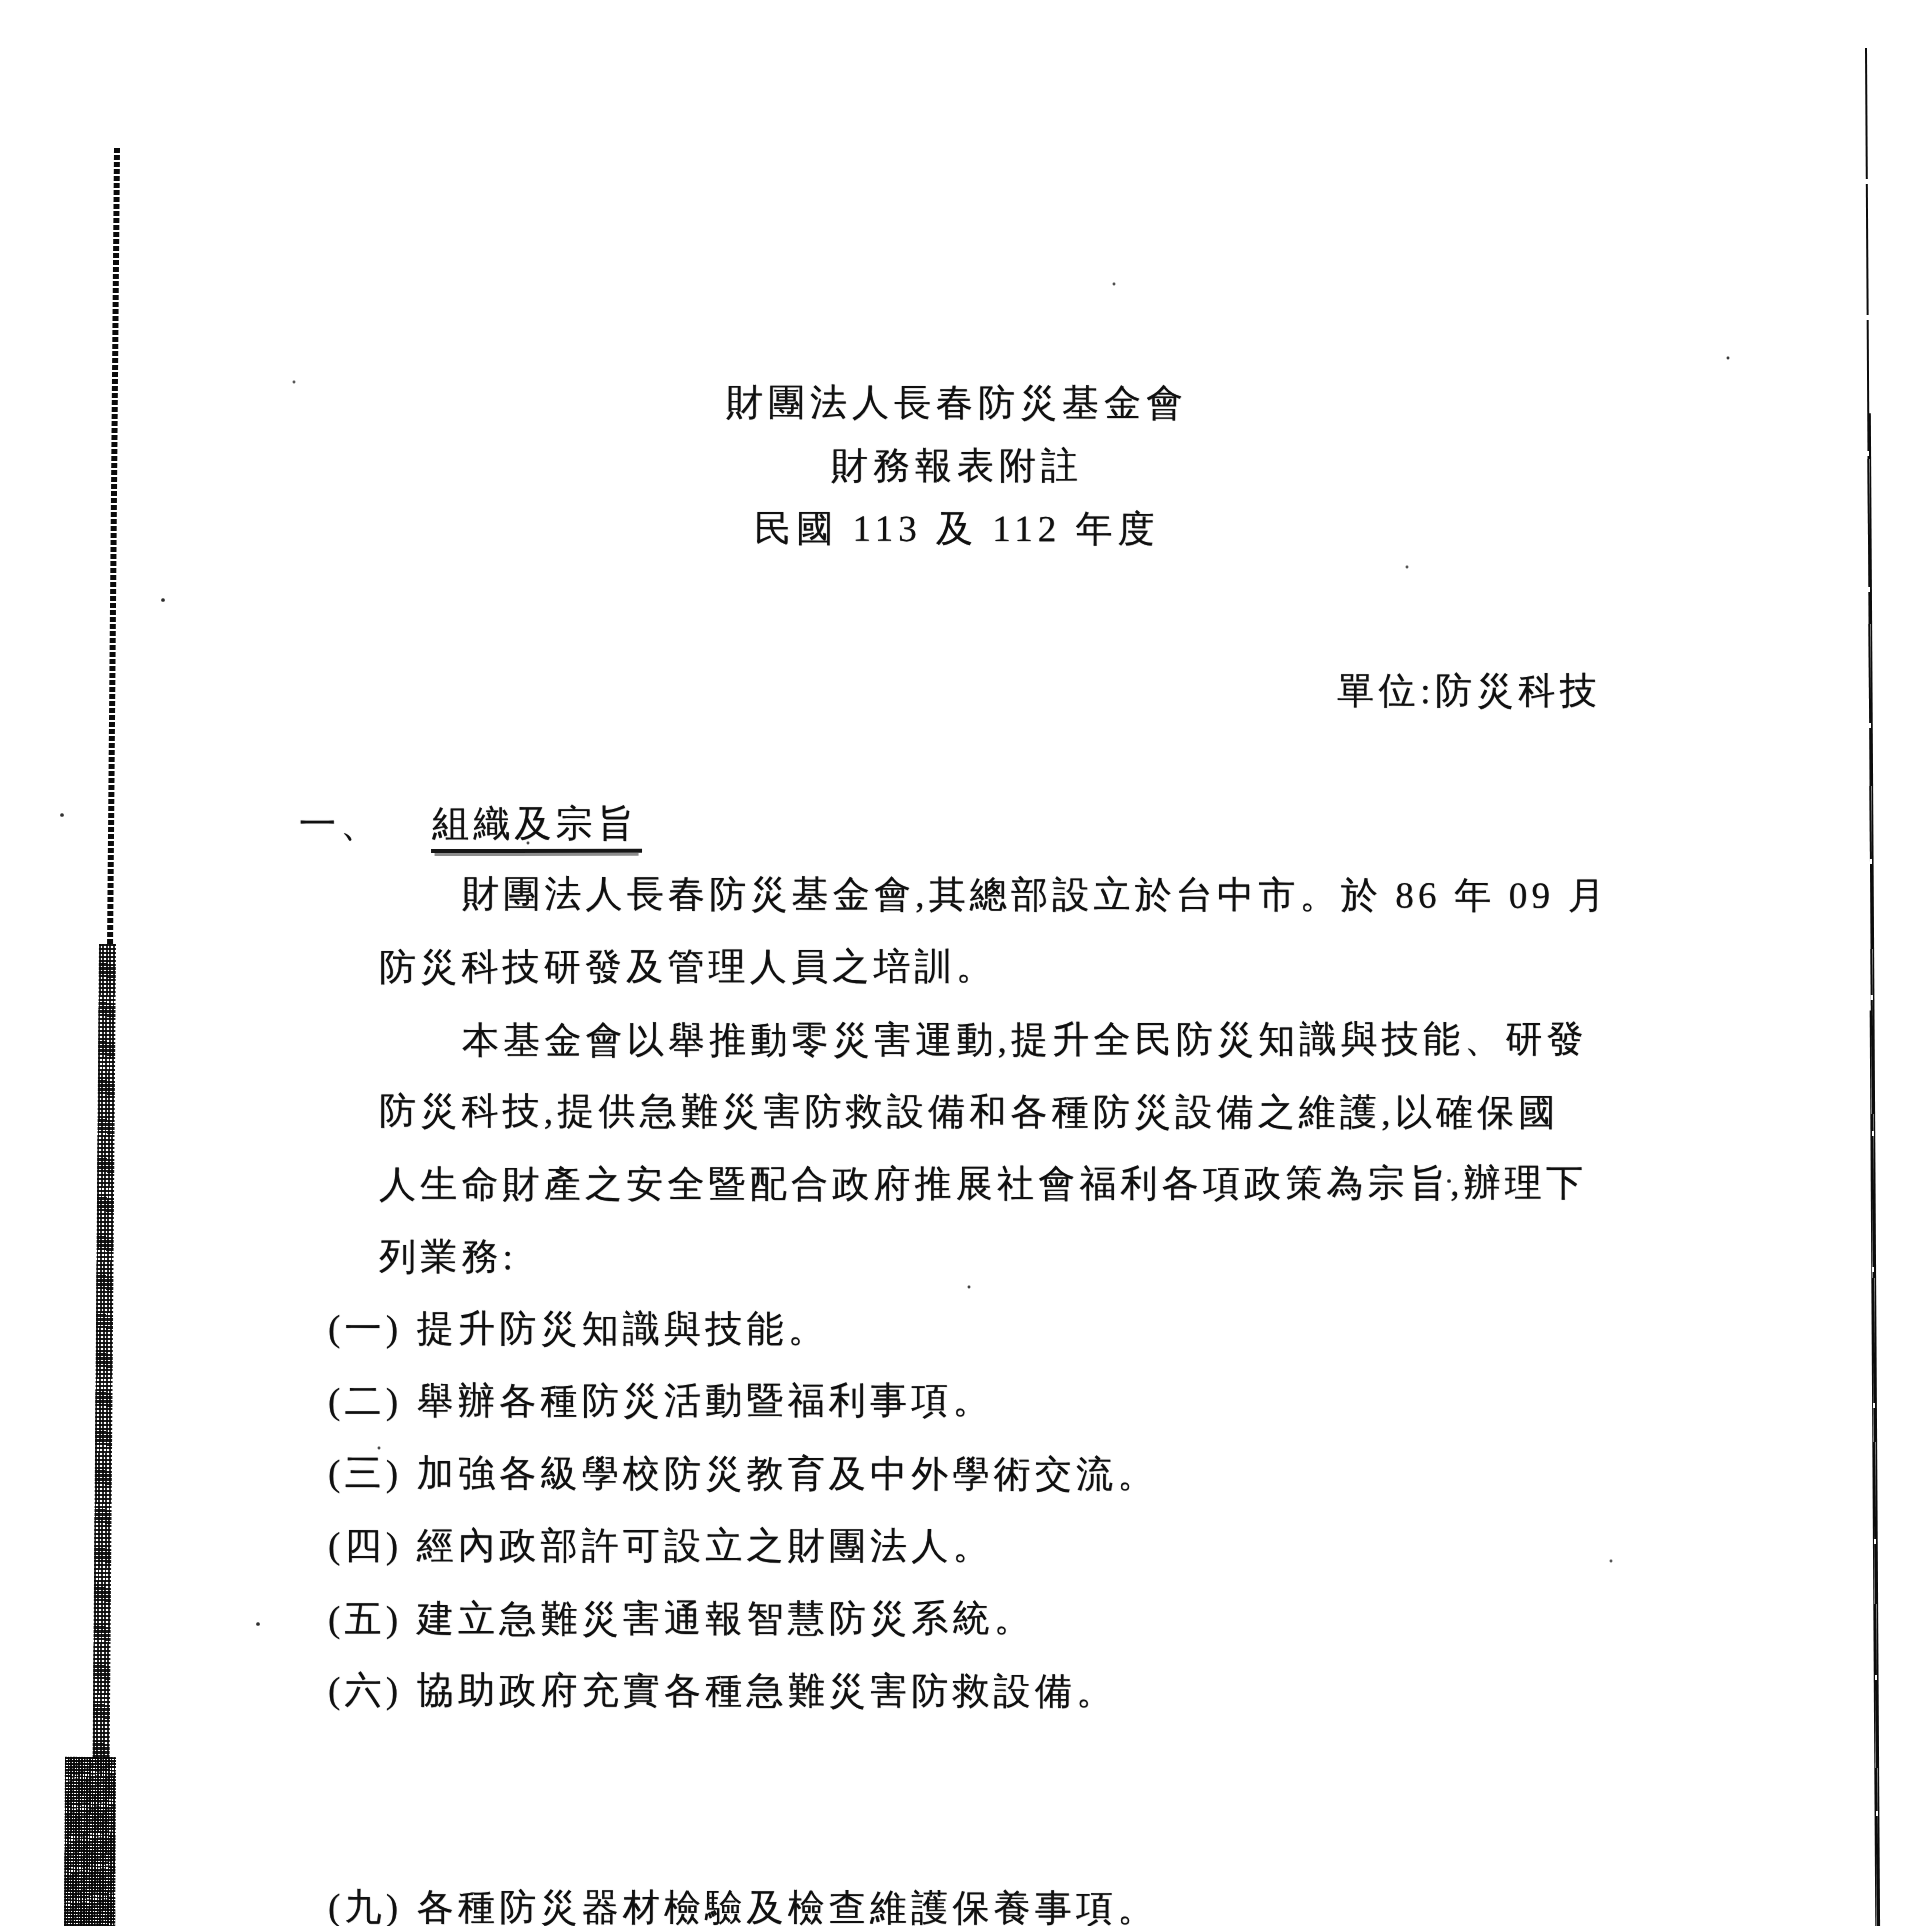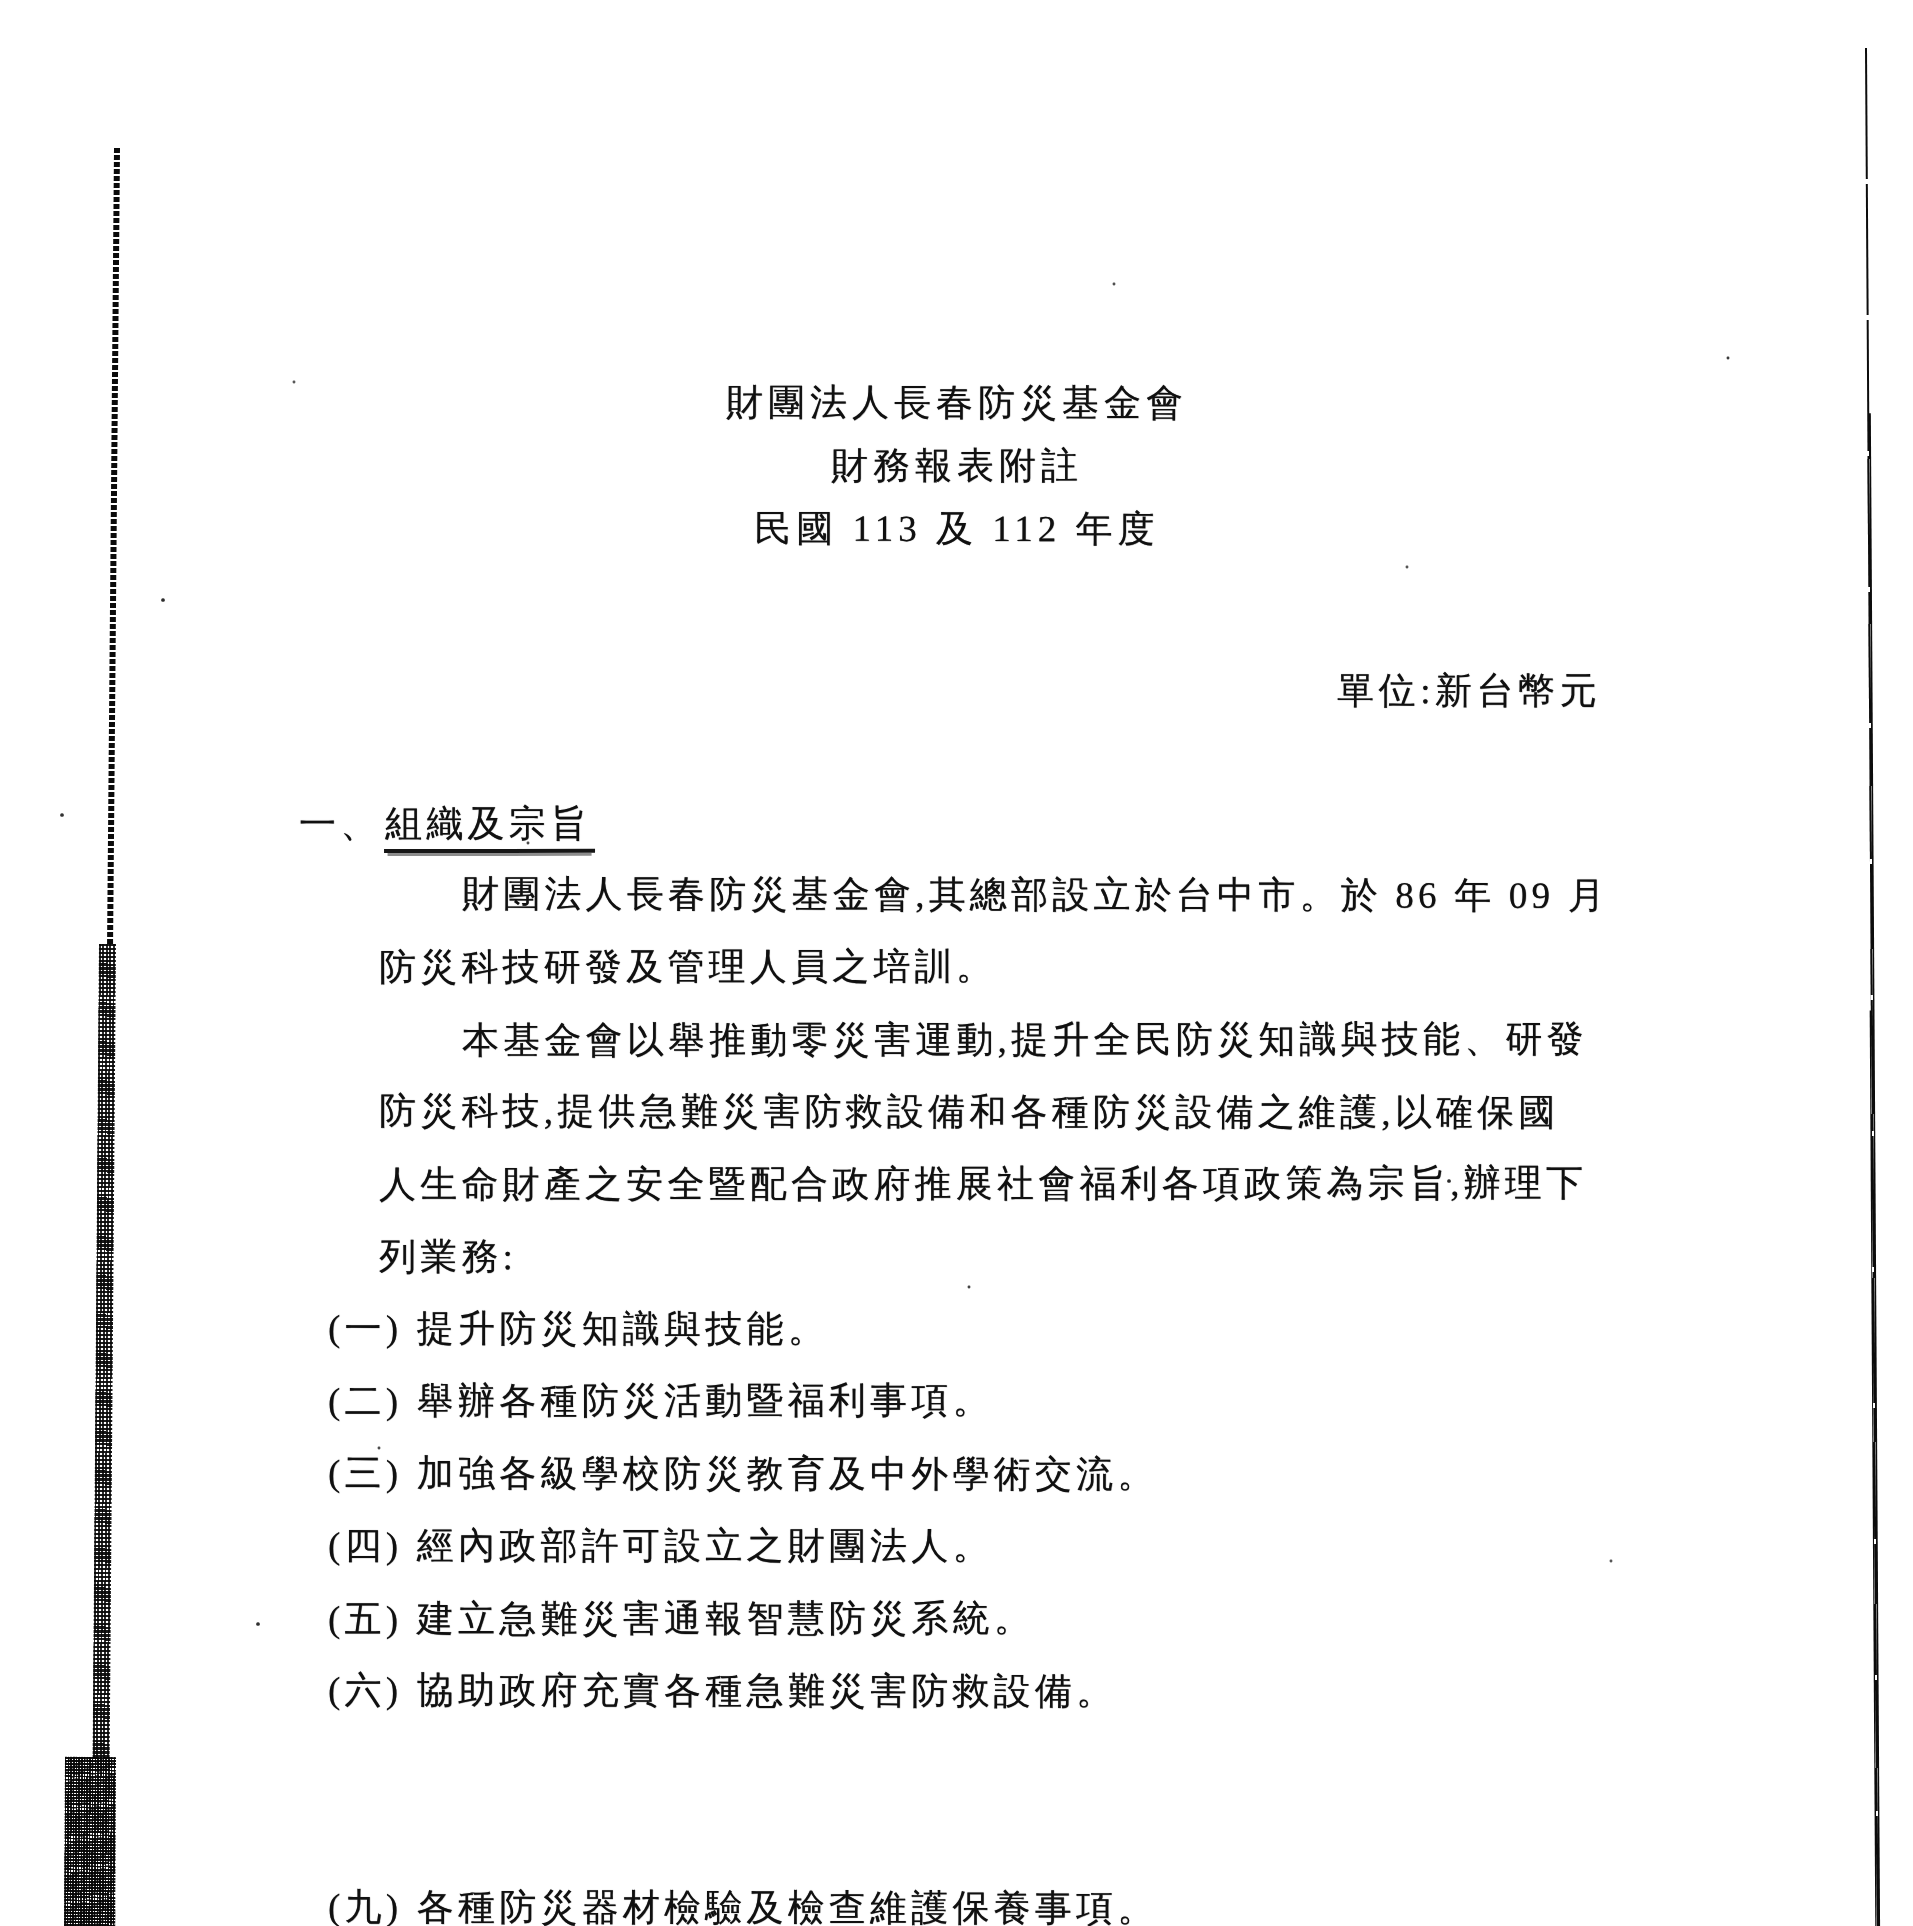--- a/index.html
+++ b/index.html
@@ -25,20 +25,21 @@
   .w2{transform:rotate(-.08deg);}
   .w3{transform:rotate(.05deg);}
   .titles .tline{width:1914px;left:0;text-align:center;letter-spacing:5px;}
   .unit-label{letter-spacing:4.6px;}
   
   .heading-num{margin-right:2.3px;}
   .heading-underlined{
     border-bottom:4.2px solid #161616;
     padding:0 3.9px 4.6px 1.5px;
     box-shadow:0 6.5px 0 -3.5px rgba(25,25,25,.5);
+    margin-left:47px;
   }
   
   .item .num{display:inline-block;margin-right:14.6px;}
   
   .strip-seg{position:absolute;transform-origin:top center;}
   .strip-seg.s1{
     top:148px;left:114px;width:6.2px;height:797px;
     background:
       repeating-linear-gradient(180deg,#0b0b0b 0 5px, rgba(0,0,0,0) 5px 7px);
     transform:rotate(.5deg);
@@ -100,21 +101,21 @@
   <div class="edge-line-a"></div>
 
   <div class="specks"></div>
 
   <div class="titles">
     <div class="tline w1" style="top:382px;">財團法人長春防災基金會</div>
     <div class="tline w2" style="top:445px;">財務報表附註</div>
     <div class="tline w1" style="top:508px;">民國 113 及 112 年度</div>
   </div>
 
-  <div class="tline unit-label w3" style="top:670px;left:1337px;">單位:新台幣元</div>
+  <div class="tline unit-label w3" style="top:670px;left:1337px;">單位:防災科技</div>
 
   <div class="tline w2" style="top:803px;left:299px;">
     <span class="heading-num">一、</span><span class="heading-underlined">組織及宗旨</span>
   </div>
 
   <div class="tline w1" style="top:874px;left:462px;">財團法人長春防災基金會,其總部設立於台中市。於 86 年 09 月</div>
   <div class="tline w2" style="top:946px;left:379px;">防災科技研發及管理人員之培訓。</div>
 
   <div class="tline w2" style="top:1019px;left:462px;">本基金會以舉推動零災害運動,提升全民防災知識與技能、研發</div>
   <div class="tline w1" style="top:1091px;left:379px;">防災科技,提供急難災害防救設備和各種防災設備之維護,以確保國</div>

